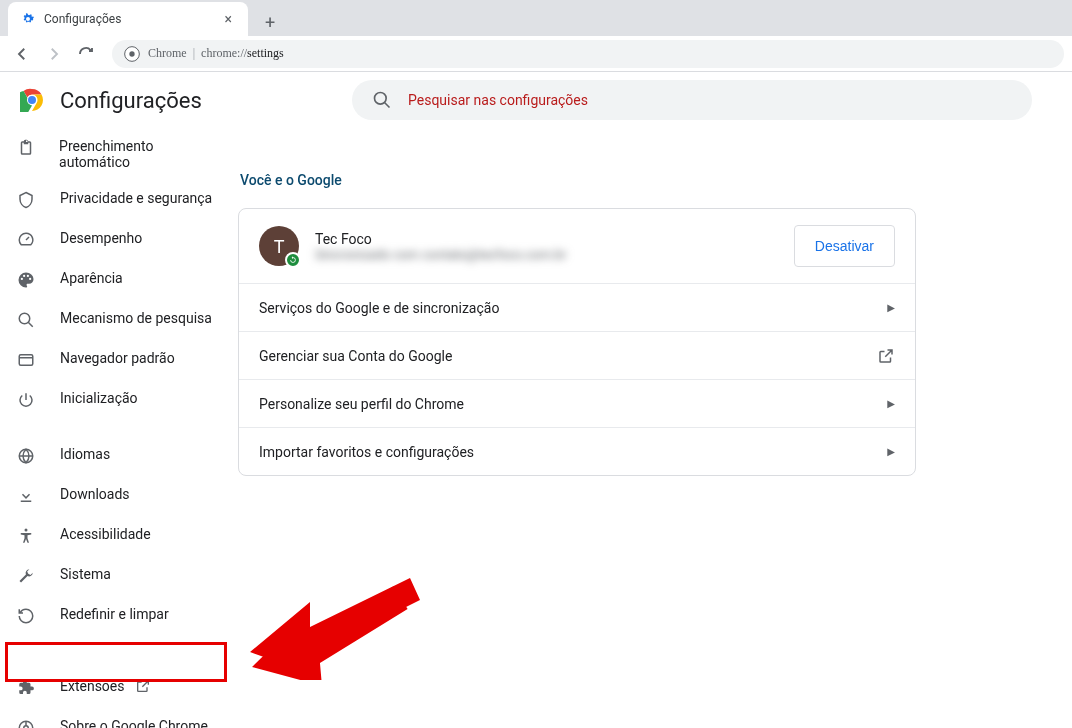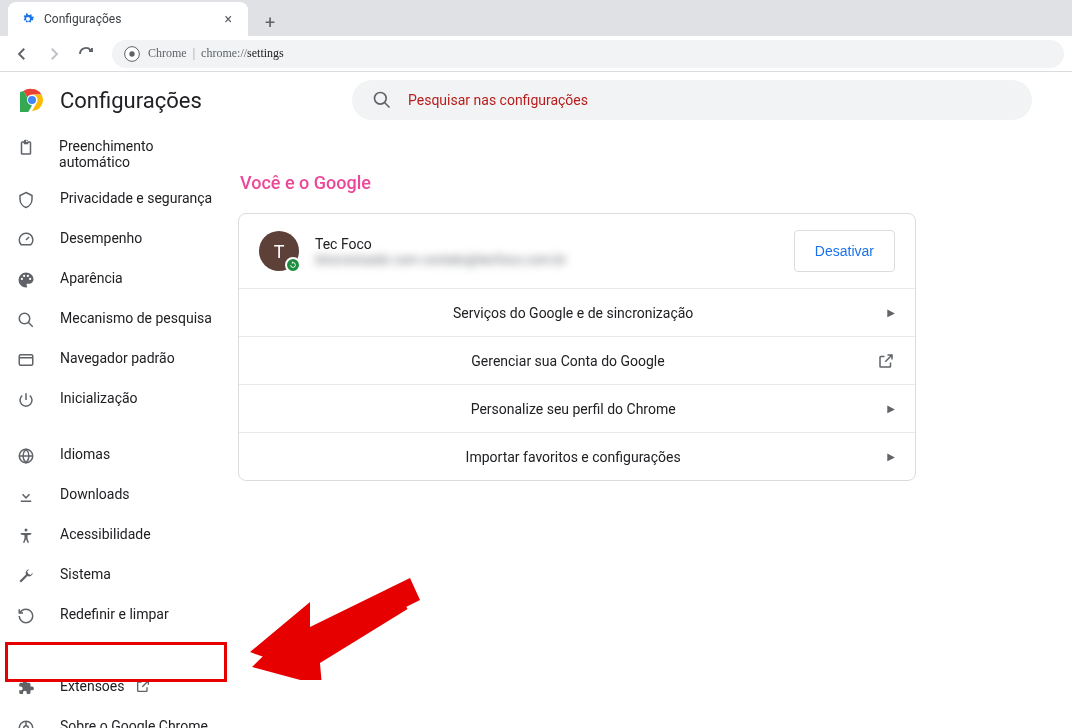--- a/index.html
+++ b/index.html
@@ -37,27 +37,27 @@
   
   .sidebar-item { display: flex; align-items: flex-start; padding: 10px 16px; cursor: pointer; color: #202124; }
   .sidebar-item .icon { width: 20px; height: 20px; margin-right: 24px; color: #5f6368; display: flex; align-items: center; justify-content: center; }
   .sidebar-item .label { font-size: 14px; }
   .sidebar-item .ext-icon { margin-left: 10px; color: #5f6368; display: flex; }
   .sidebar-group-gap { height: 16px; }
   
   .highlight-box { position: absolute; border: 3px solid #e60000; pointer-events: none; }
   
   .content { flex: 1; padding: 24px 0 0 0; overflow-y: auto; }
-  .section-title { font-size: 18px; color: #ec4899; margin: 20px 0 20px 0; padding-left: 2px; font-weight: 500; }
+  .section-title { font-size: 14px; color: #0c4a6e; margin: 20px 0 20px 0; padding-left: 2px; font-weight: 500; }
   .content-inner { width: 680px; margin: 0 auto 0 0; padding-left: 2px; }
   
   .card { background: #fff; border: 1px solid #dadce0; border-radius: 8px; overflow: hidden; }
   .card-row { display: flex; align-items: center; padding: 14px 20px; min-height: 48px; cursor: pointer; }
   .card-row + .card-row { border-top: 1px solid #e8eaed; }
-  .card-row .row-label { font-size: 14px; color: #202124; flex: 1; text-align: center; }
+  .card-row .row-label { font-size: 14px; color: #202124; flex: 1; }
   .card-row .arrow { color: #5f6368; font-size: 10px; }
   .card-row .ext-link { color: #5f6368; display: flex; }
   
   .profile-row { padding: 16px 20px; display: flex; align-items: center; }
   .avatar { width: 40px; height: 40px; border-radius: 50%; background: #5d4037; color: #fff; display: flex; align-items: center; justify-content: center; font-size: 18px; margin-right: 16px; position: relative; }
   .sync-badge { position: absolute; bottom: -2px; right: -2px; width: 16px; height: 16px; border-radius: 50%; background: #1e8e3e; border: 2px solid #fff; display: flex; align-items: center; justify-content: center; }
   .profile-info { flex: 1; }
   .profile-name { font-size: 14px; color: #202124; }
   .profile-email { font-size: 13px; color: #5f6368; filter: blur(4px); user-select: none; }
   .deactivate-btn { border: 1px solid #dadce0; background: #fff; color: #1a73e8; padding: 12px 20px; border-radius: 4px; font-size: 14px; cursor: pointer; font-weight: 500; }

